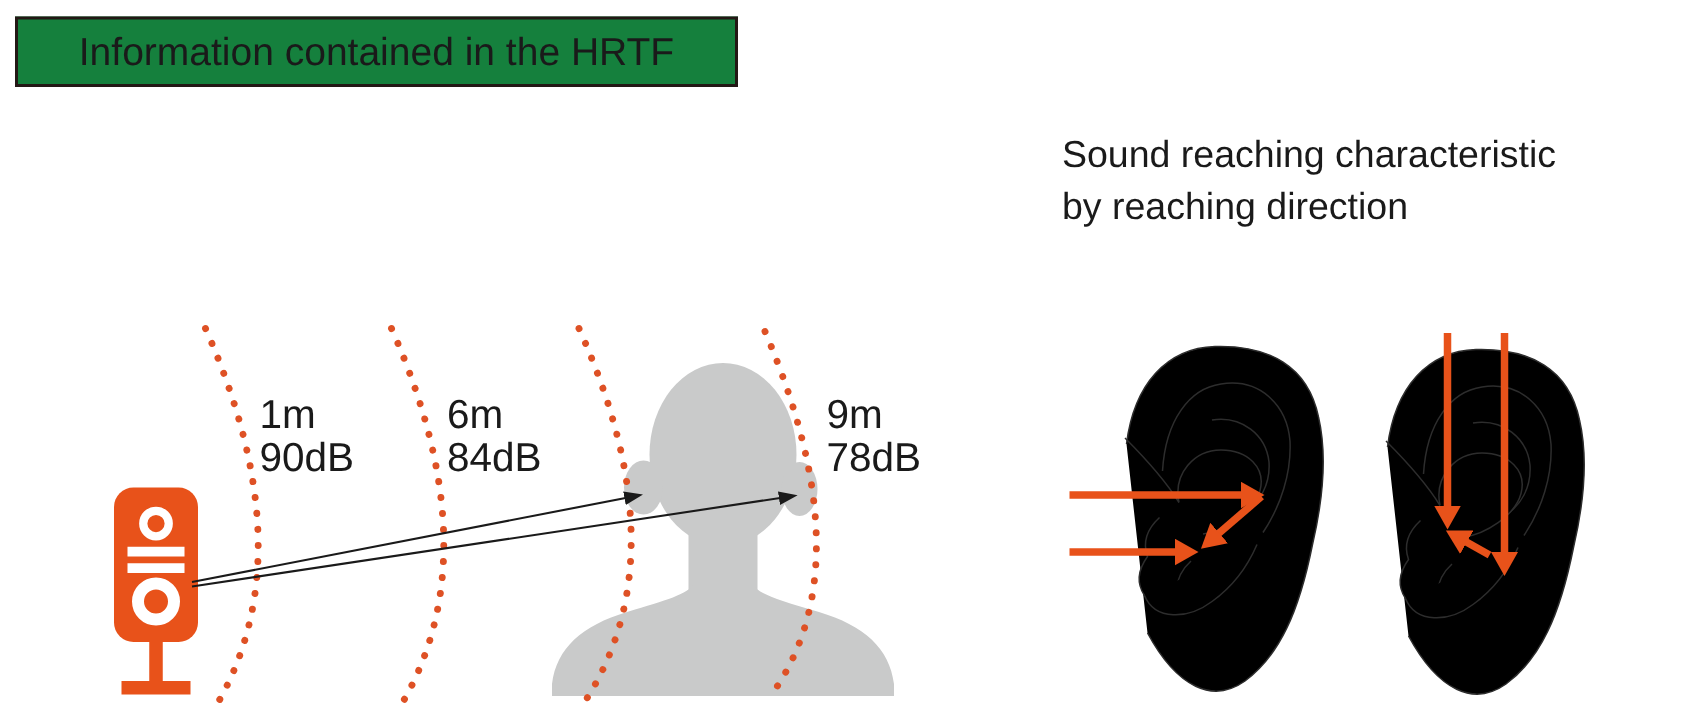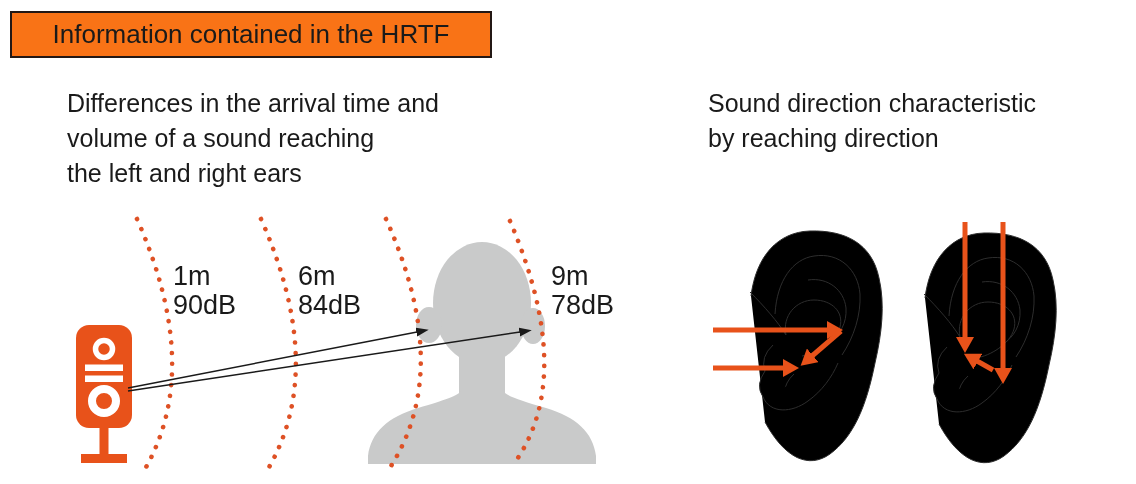--- a/index.html
+++ b/index.html
@@ -3,21 +3,21 @@
 <meta charset="utf-8">
 <style>
   html,body { margin:0; padding:0; background:#ffffff; }
   .canvas {
     position:relative; width:1136px; height:484px; background:#ffffff;
     font-family:"Liberation Sans", sans-serif; color:#1a1a1a; overflow:hidden;
   }
   .title-box {
     position:absolute; left:10px; top:11px; width:478px; height:43px;
     border:2px solid #231815; display:flex; align-items:center; justify-content:center;
-    font-size:26px; background:#f97316; box-sizing:content-box;text-align:right;
+    font-size:26px; background:#15803d; box-sizing:content-box;text-align:right;
   }
   .heading { position:absolute; font-size:25px; line-height:35px; white-space:nowrap; }
   .left-heading  { left:67px;  top:86px; }
   .right-heading { left:708px; top:86px; }
   .wave-label { position:absolute; top:241px; font-size:27px; line-height:29px; white-space:nowrap;margin-top:21px; }
   .wave-label-1 { left:173px; }
   .wave-label-2 { left:298px; }
   .wave-label-3 { left:551px; }
   svg.figure { position:absolute; left:0; top:0; width:1136px; height:484px; }
   .dotted-arc { fill:none; stroke-width:4.6; stroke-linecap:round; stroke-dasharray:0.1 10.6; }
@@ -26,28 +26,23 @@
 </style>
 </head>
 <body>
 
 <div class="canvas">
 
   <div class="title-box">
     <span>Information contained in the HRTF</span>
   </div>
 
-  <div class="heading left-heading">
-    <div>Differences in the arrival time and</div>
-    <div>volume of a sound reaching</div>
-    <div>the left and right ears</div>
-  </div>
 
   <div class="heading right-heading">
-    <div>Sound direction characteristic</div>
+    <div>Sound reaching characteristic</div>
     <div>by reaching direction</div>
   </div>
 
   <svg class="figure" viewBox="0 0 1136 484" xmlns="http://www.w3.org/2000/svg">
     <defs>
       <marker id="mO" markerWidth="3.4" markerHeight="3.6" refX="0.2" refY="1.8" orient="auto">
         <path d="M0,0 L3.2,1.8 L0,3.6 Z" fill="#E8521A"></path>
       </marker>
       <marker id="mB" markerWidth="9.5" markerHeight="6.5" refX="0.5" refY="3.25" orient="auto">
         <path d="M0,0 L9,3.25 L0,6.5 Z" fill="#1A1A1A"></path>

